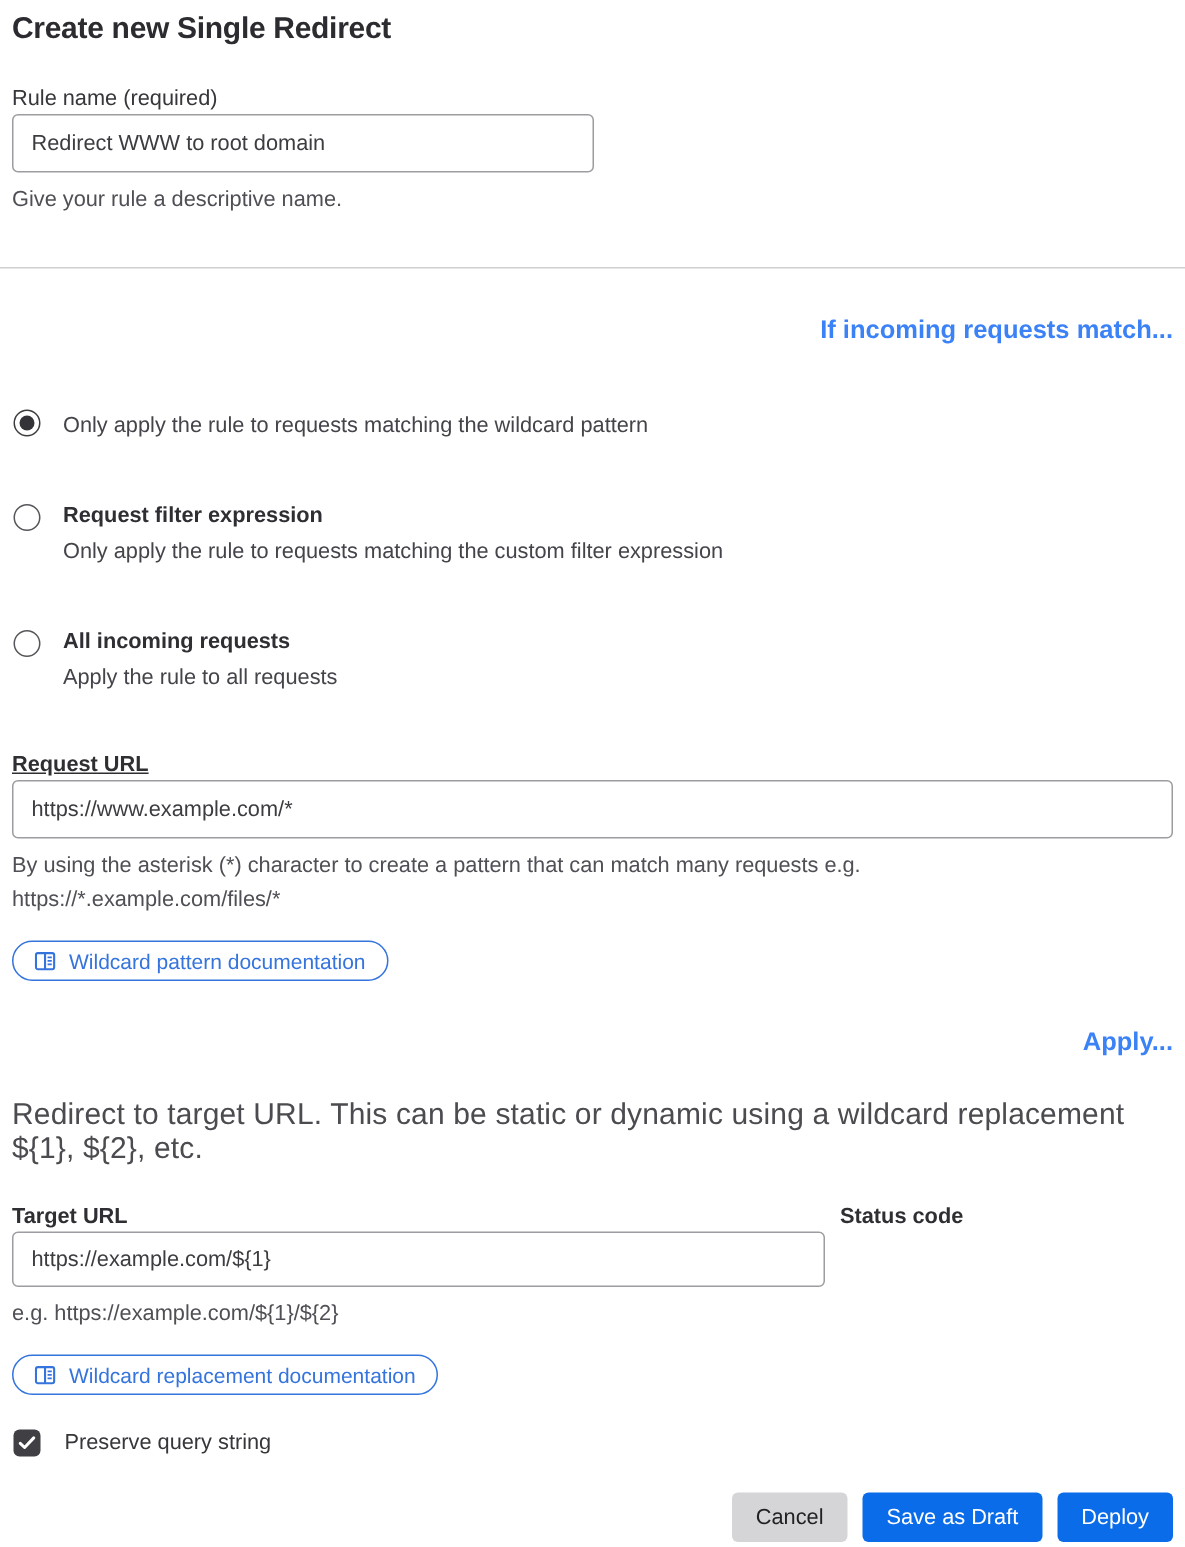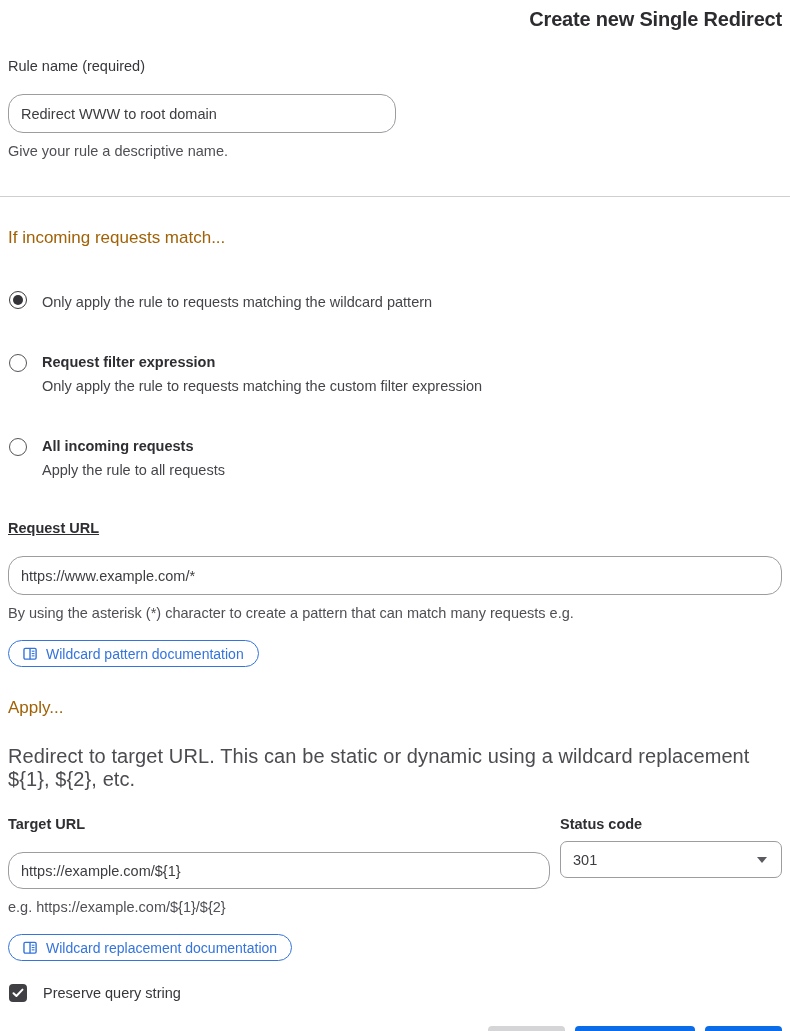--- a/index.html
+++ b/index.html
@@ -13,39 +13,38 @@
     padding: 6px 8px 0 8px;
     overflow: hidden;
   }
 
   h1.page-title {
     font-size: 20px;
     font-weight: 700;
     color: #2b2b30;
     margin: 2px 0 0 0;
     letter-spacing: -0.2px;
-    text-align: right;
   }
 
   .field-label {
     font-size: 14.5px;
     color: #36363b;
     margin-top: 27px;
   }
 
   .text-input {
     display: block;
     border: 1px solid #9c9ca1;
-    border-radius: 15px;
+    border-radius: 4px;
     height: 39px;
     padding: 0 12px;
     font-family: "Liberation Sans", sans-serif;
     font-size: 14.5px;
     color: #3c3c41;
-    margin-top: 20px;
+    margin-top: 2px;
     outline: none;
     background: #fff;
     width: 100%;
   }
   .text-input.rule-name { width: 388px; }
 
   .help-text {
     font-size: 14.5px;
     color: #4f4f55;
     margin-top: 7px;
@@ -53,23 +52,24 @@
   }
 
   hr.divider {
     border: none;
     border-top: 1px solid #cfcfcf;
     margin: 33px -8px 0 -8px;
   }
 
   h2.section-heading {
     font-size: 17px;
-    font-weight: 400;
-    color: #a16207;
+    font-weight: 700;
+    color: #3b82f6;
     margin: 31px 0 0 0;
+    text-align: right;
   }
 
   
   .radio-group { margin-top: 41px; }
   .radio-option {
     display: flex;
     align-items: flex-start;
     margin-bottom: 38px;
     cursor: pointer;
   }
@@ -254,20 +254,21 @@
       <div class="radio-desc">Apply the rule to all requests</div>
     </span>
   </div>
 
 </div>
 
 <div class="input-label-strong request-url-label">Request URL</div>
 <input class="text-input" type="text" value="https://www.example.com/*" style="">
 <div class="help-text">
   <div>By using the asterisk (*) character to create a pattern that can match many requests e.g.</div>
+  <div>https://*.example.com/files/*</div>
 </div>
 
 <button class="doc-button">
   <span>
     <svg width="15" height="14" viewBox="0 0 16 15" fill="none">
       <rect x="1" y="1.5" width="13" height="11.5" rx="1.4" stroke="#3474dc" stroke-width="1.5"></rect>
       <line x1="7.5" y1="1.5" x2="7.5" y2="13" stroke="#3474dc" stroke-width="1.5"></line>
       <line x1="9.3" y1="4.5" x2="12.3" y2="4.5" stroke="#3474dc" stroke-width="1.2"></line>
       <line x1="9.3" y1="7" x2="12.3" y2="7" stroke="#3474dc" stroke-width="1.2"></line>
       <line x1="9.3" y1="9.5" x2="12.3" y2="9.5" stroke="#3474dc" stroke-width="1.2"></line>
@@ -281,24 +282,20 @@
 <div class="then-desc">Redirect to target URL. This can be static or dynamic using a wildcard replacement ${1}, ${2}, etc.</div>
 
 <div class="target-row">
   <div class="target-col">
     <div class="input-label-strong">Target URL</div>
     <input class="text-input" type="text" value="https://example.com/${1}" style="">
     <div class="help-text">e.g. https://example.com/${1}/${2}</div>
   </div>
   <div class="status-col">
     <div class="input-label-strong">Status code</div>
-    <div class="select-box">
-      <span>301</span>
-      <span class="caret"></span>
-    </div>
   </div>
 </div>
 
 <button class="doc-button">
   <span>
     <svg width="15" height="14" viewBox="0 0 16 15" fill="none">
       <rect x="1" y="1.5" width="13" height="11.5" rx="1.4" stroke="#3474dc" stroke-width="1.5"></rect>
       <line x1="7.5" y1="1.5" x2="7.5" y2="13" stroke="#3474dc" stroke-width="1.5"></line>
       <line x1="9.3" y1="4.5" x2="12.3" y2="4.5" stroke="#3474dc" stroke-width="1.2"></line>
       <line x1="9.3" y1="7" x2="12.3" y2="7" stroke="#3474dc" stroke-width="1.2"></line>

